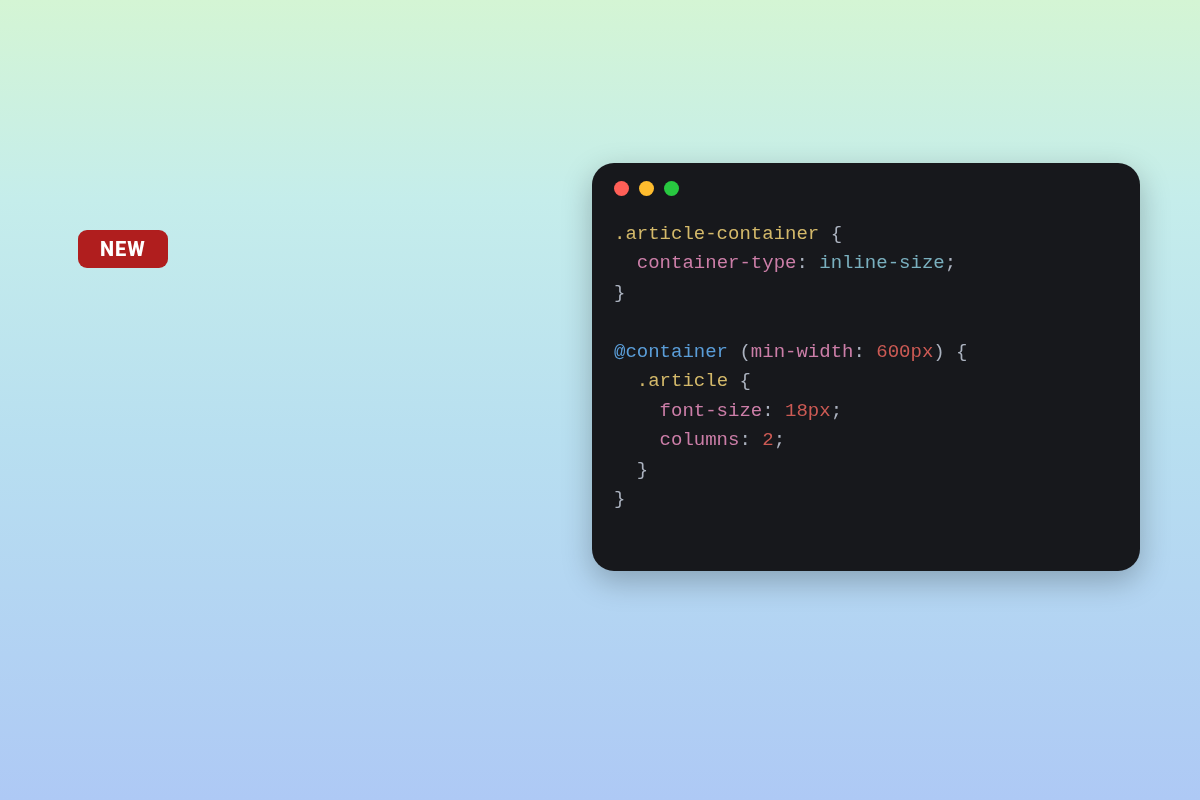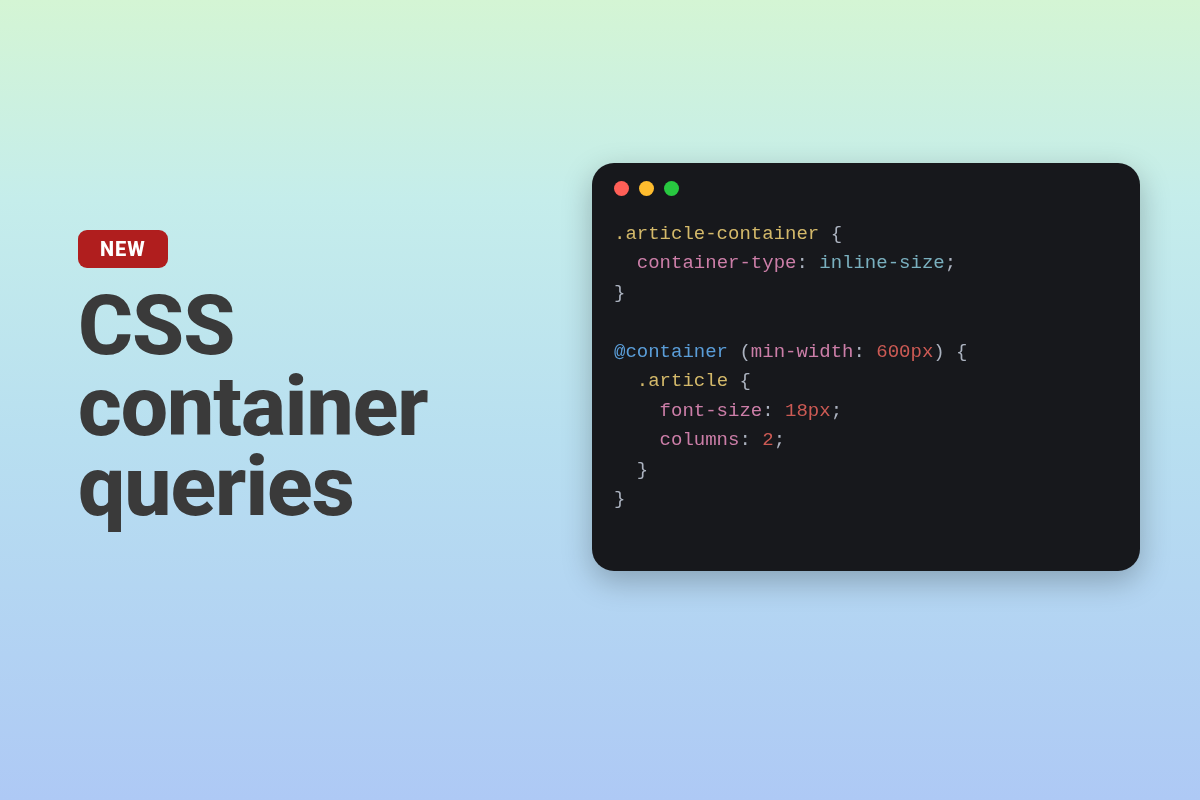--- a/index.html
+++ b/index.html
@@ -75,25 +75,20 @@
   .c-val { color: #7ab0bf; }
   .c-at { color: #5a9dd8; }
   .c-num { color: #cc5a54; }
   .c-br { color: #abb2bf; }
 </style>
 </head>
 <body>
 
 <div class="left-col">
   <div class="badge">NEW</div>
-  <div class="headline">
-    <div>CSS</div>
-    <div>container</div>
-    <div>queries</div>
-  </div>
 </div>
 
 <div class="code-window">
   <div class="traffic-lights">
     <div class="tl tl-red"></div>
     <div class="tl tl-yellow"></div>
     <div class="tl tl-green"></div>
   </div>
   <div class="code"><span class="c-sel">.article-container</span><span class="c-br"> {</span>
 <span>  </span><span class="c-prop">container-type</span><span class="c-br">: </span><span class="c-val">inline-size</span><span class="c-br">;</span>

